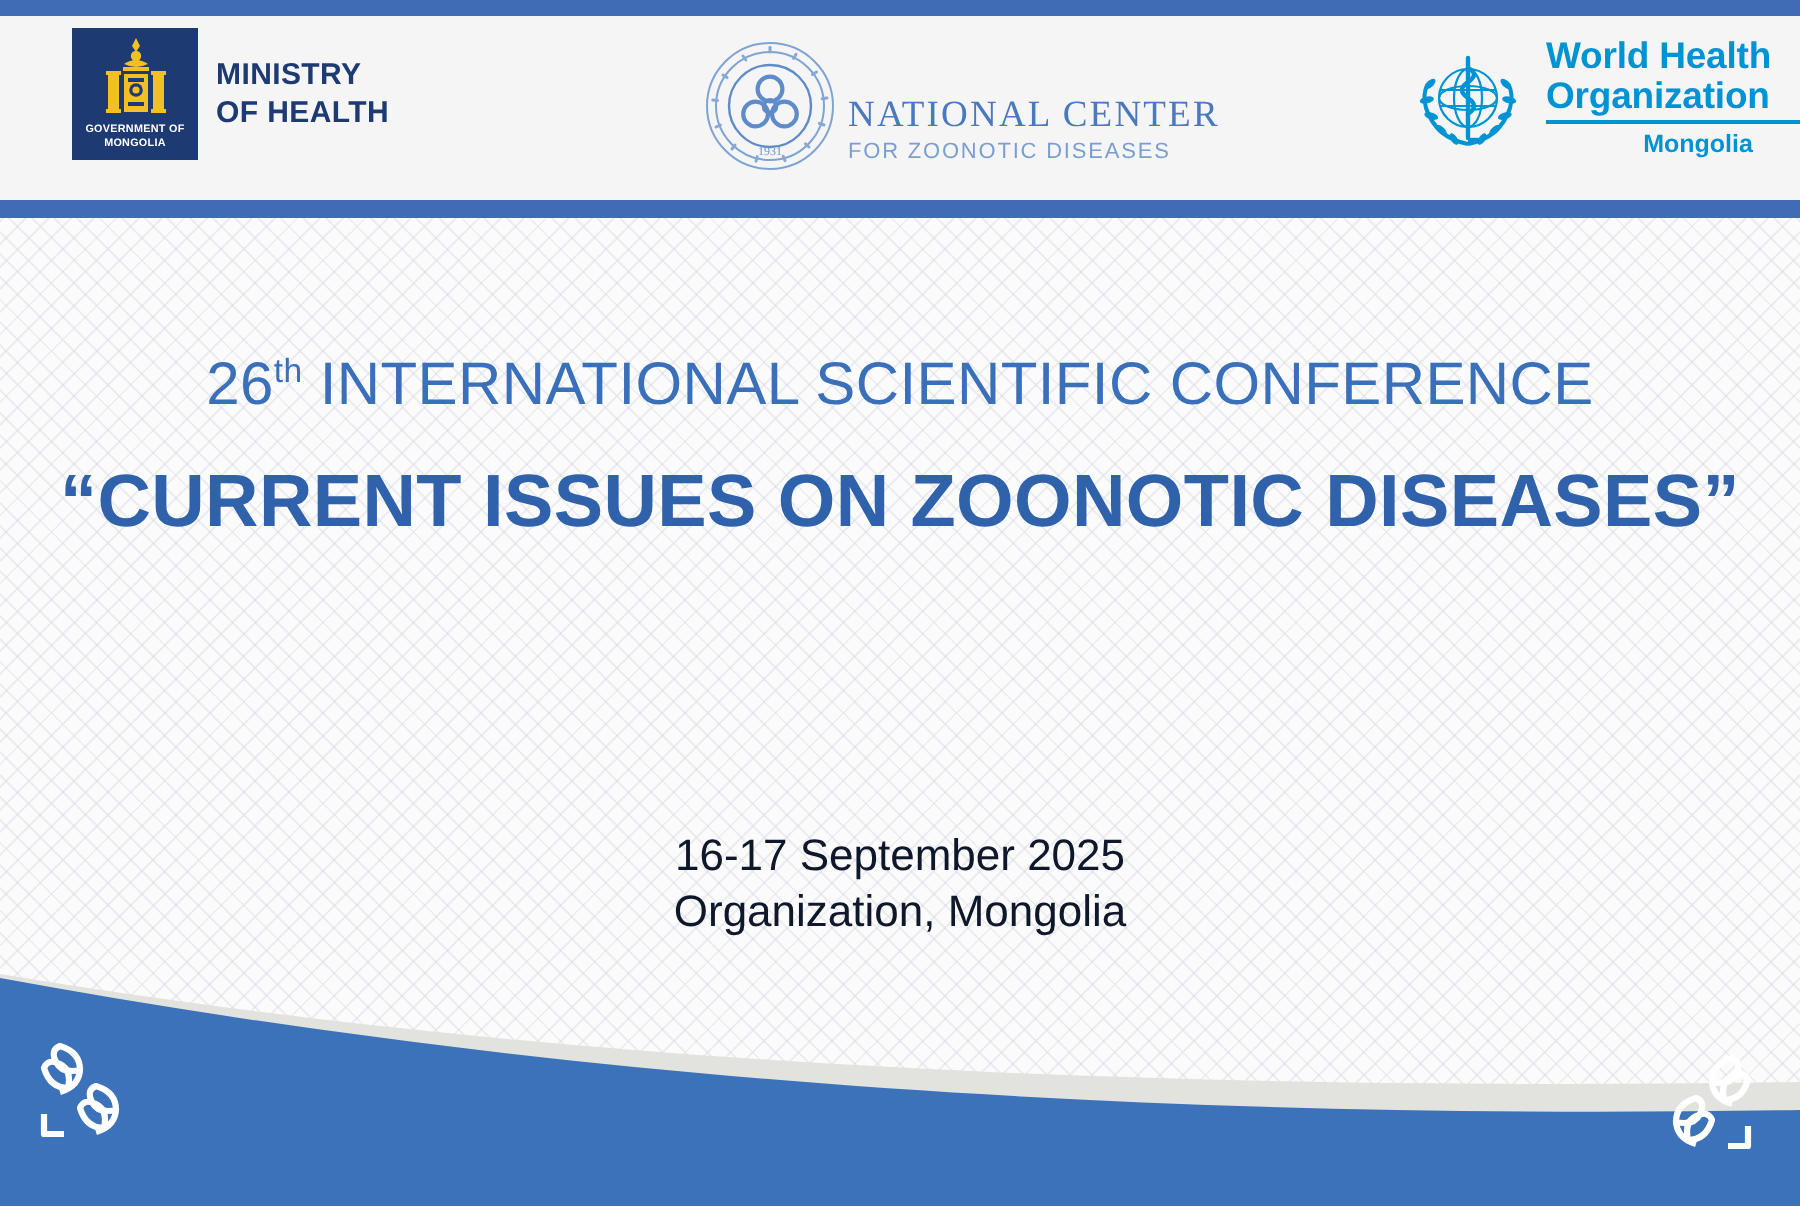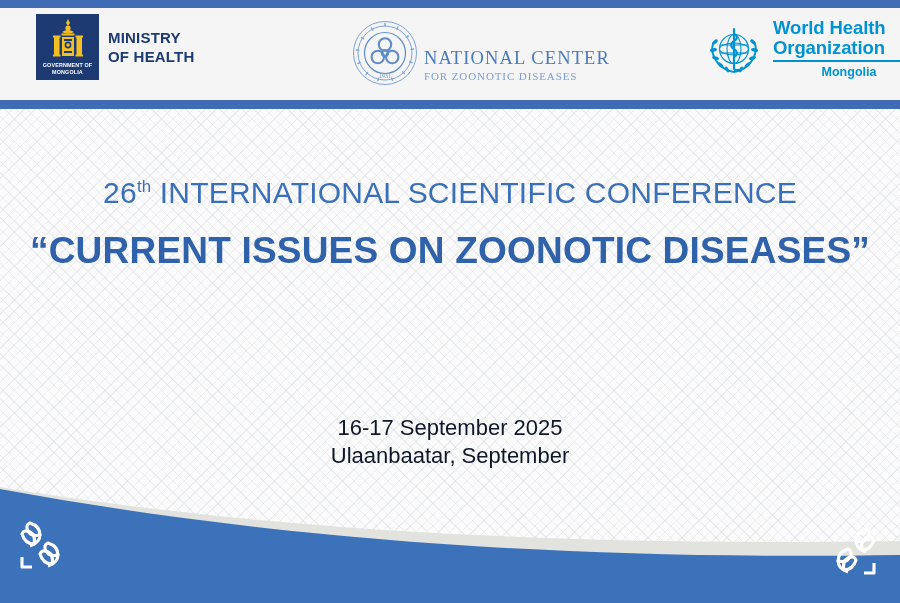--- a/index.html
+++ b/index.html
@@ -97,21 +97,21 @@
   .nczd-words { line-height: 1; margin-top: 25px; }
   .nczd-line1 {
     color: #4a79bd;
     font-family: "Liberation Serif", serif;
     font-size: 18.5px;
     letter-spacing: 1.1px;
     display: block;
   }
   .nczd-line2 {
     color: #7a9ed1;
-    font-family: Liberation Serif, serif;
+    font-family: Liberation Sans, sans-serif;
     font-size: 11px;
     letter-spacing: .9px;
     display: block;
     margin-top: 3px;
   }
 
   .logo-who {
     position: absolute;
     left: 703px; top: 18px;
     display: flex;
@@ -338,21 +338,21 @@
 
   <div class="body-area"></div>
 
   <div class="title-block">
     <span class="title-line1"><span>26</span><sup>th</sup><span> INTERNATIONAL SCIENTIFIC CONFERENCE</span></span>
     <span class="title-line2">“CURRENT ISSUES ON ZOONOTIC DISEASES”</span>
   </div>
 
   <div class="meta-block">
     <span class="meta-line">16-17 September 2025</span>
-    <span class="meta-line">Ulaanbaatar, September</span>
+    <span class="meta-line">Organization, Mongolia</span>
   </div>
 
   <div class="waves">
     <svg width="900" height="140" viewBox="0 0 900 140" preserveAspectRatio="none" aria-hidden="true">
       <path d="M0 24 C 230 62, 520 84, 900 78 L900 140 L0 140 Z" fill="#e2e2de"></path>
       <path d="M0 26 C 250 72, 540 98, 900 92 L900 140 L0 140 Z" fill="#3c72b9"></path>
     </svg>
 
     <div class="ornament ornament-left">
       <svg width="58" height="58" viewBox="0 0 58 58" aria-hidden="true">

